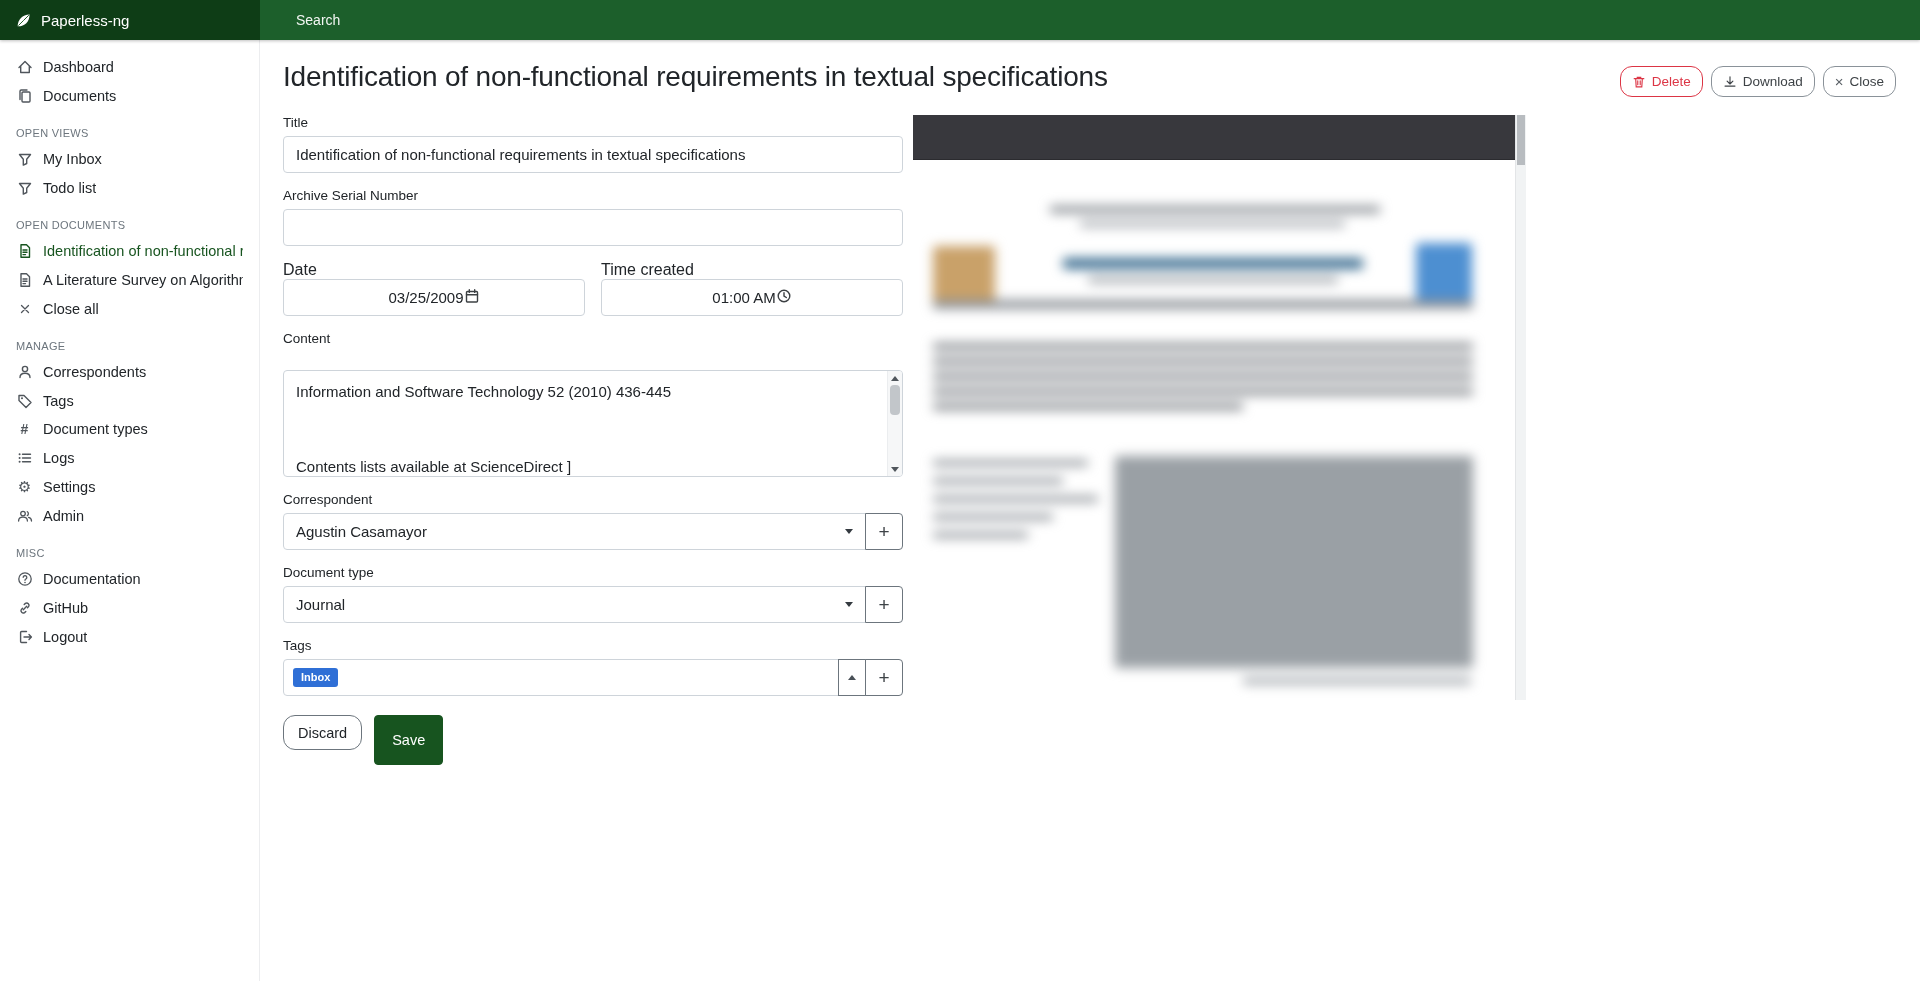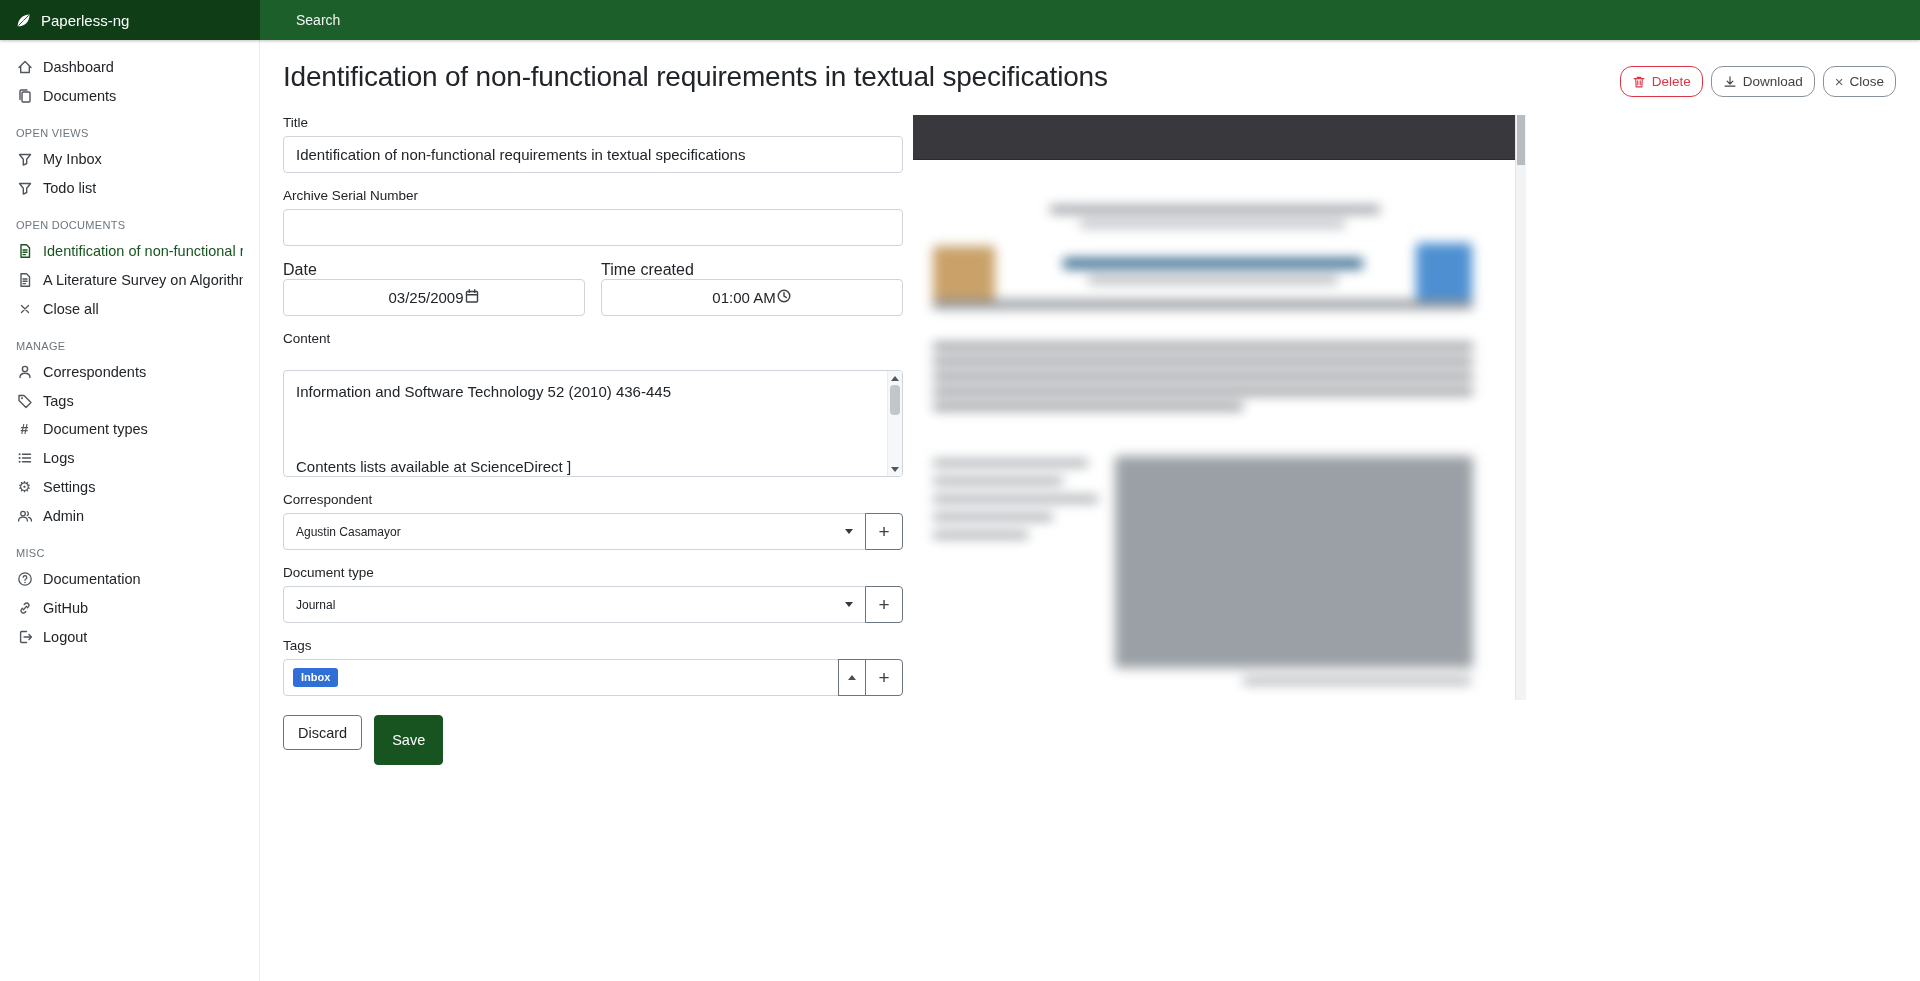--- a/index.html
+++ b/index.html
@@ -59,37 +59,37 @@
   .fake-vscroll { position: absolute; top: 1px; right: 1px; bottom: 1px; width: 15px; background: #f6f7f8;
                   border-left: 1px solid #ebedef; border-radius: 0 3px 3px 0; display: flex; flex-direction: column; align-items: center; }
   .vs-arrow { height: 14px; display: flex; align-items: center; justify-content: center; width: 100%; cursor: pointer; }
   .vs-tri-up { width: 0; height: 0; border-left: 4px solid transparent; border-right: 4px solid transparent; border-bottom: 5px solid #50565c; }
   .vs-tri-down { width: 0; height: 0; border-left: 4px solid transparent; border-right: 4px solid transparent; border-top: 5px solid #50565c; }
   .vs-track { flex: 1; width: 100%; position: relative; }
   .vs-thumb { position: absolute; top: 0; left: 2px; right: 2px; height: 30px; background: #c2c6ca; border-radius: 4px; cursor: pointer; }
 
   .input-group { display: flex; }
   .fake-select { flex: 1; height: 37px; border: 1px solid #ced4da; border-radius: 4px 0 0 4px; background: #fff;
-                 display: flex; align-items: center; justify-content: space-between; padding: 12px 12px; font-size: 12px; cursor: pointer; }
+                 display: flex; align-items: center; justify-content: space-between; padding: 12px 12px; font-size: 15px; cursor: pointer; }
   .caret-down { width: 0; height: 0; border-left: 4.5px solid transparent; border-right: 4.5px solid transparent;
                 border-top: 5.5px solid #343a40; }
   .caret-up { width: 0; height: 0; border-left: 4.5px solid transparent; border-right: 4.5px solid transparent;
               border-bottom: 5.5px solid #495057; }
   .btn-plus { width: 38px; height: 37px; border: 1px solid #6c757d; margin-left: -1px; border-radius: 0 4px 4px 0;
               background: #fff; display: flex; align-items: center; justify-content: center; font-size: 19px;
               color: #3e4347; cursor: pointer; padding: 0; line-height: 1; }
   .btn-caret { width: 28px; height: 37px; border: 1px solid #6c757d; margin-left: -1px; border-radius: 0;
                background: #fff; display: flex; align-items: center; justify-content: center; cursor: pointer; }
   .tags-box { flex: 1; height: 37px; border: 1px solid #ced4da; border-radius: 4px 0 0 4px; background: #fff;
               display: flex; align-items: center; padding: 0 9px; cursor: text; }
   .tag-badge { background: #2f6fd6; color: #fff; font-size: 11px; font-weight: bold; padding: 4px 8px;
                border-radius: 3px; line-height: 1; }
 
   .form-footer { display: flex; gap: 12px; margin-top: 19px; }
-  .btn-discard { height: 35px; padding: 0 14px; border: 1px solid #6c757d; border-radius: 4px; background: #fff;
+  .btn-discard { height: 35px; padding: 0 14px; border: 1px solid #6c757d; border-radius: 12px; background: #fff;
                  color: #212529; font-size: 14.5px; cursor: pointer; font-family: "Liberation Sans", sans-serif; }
   .btn-save { height: 50px; padding: 0 17px; border: 1px solid #17541f; border-radius: 4px; background: #17541f;
               color: #fff; font-size: 14.5px; cursor: pointer; font-family: "Liberation Sans", sans-serif; }
 
   
   .preview-col { width: 613px; height: 585px; flex: none; display: flex; }
   .preview-main { flex: 1; display: flex; flex-direction: column; min-width: 0; }
   .preview-toolbar { height: 45px; background: #38383d; border-bottom: 1px solid #2b2b2f; flex: none; }
   .preview-page { flex: 1; background: #fff; position: relative; overflow: hidden; }
   .pv-blur { position: absolute; inset: 0; filter: blur(6px); }

